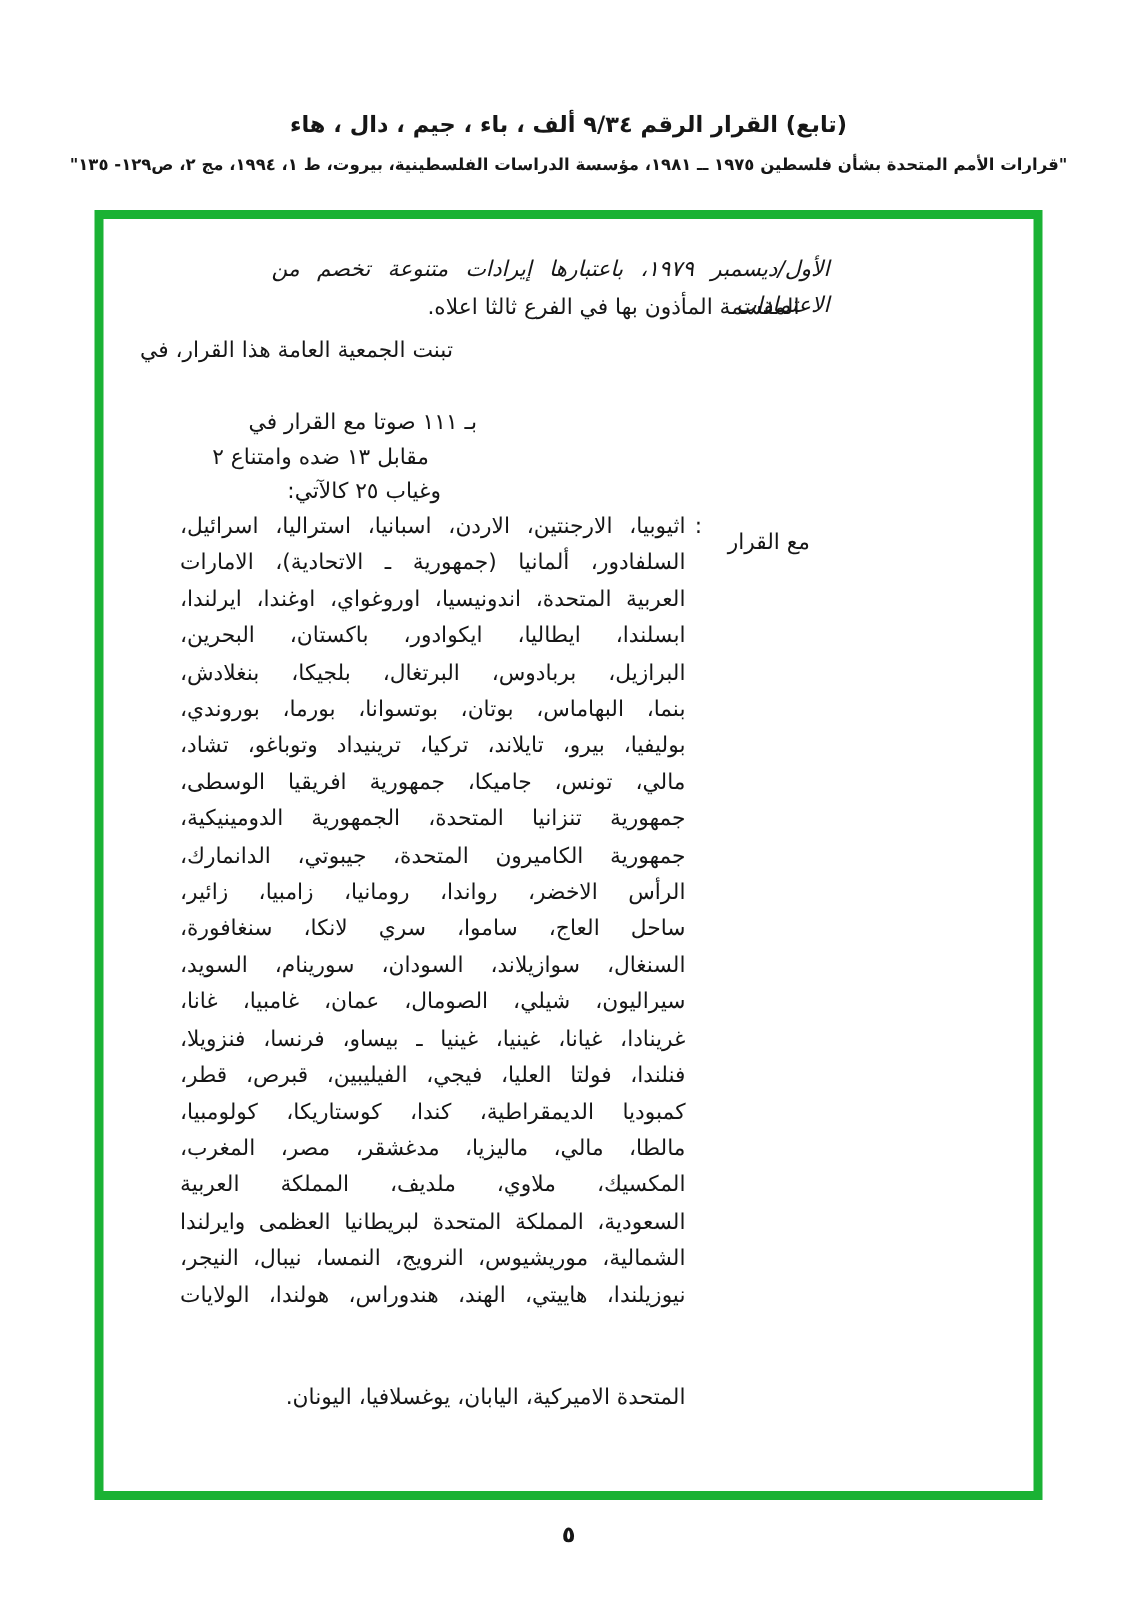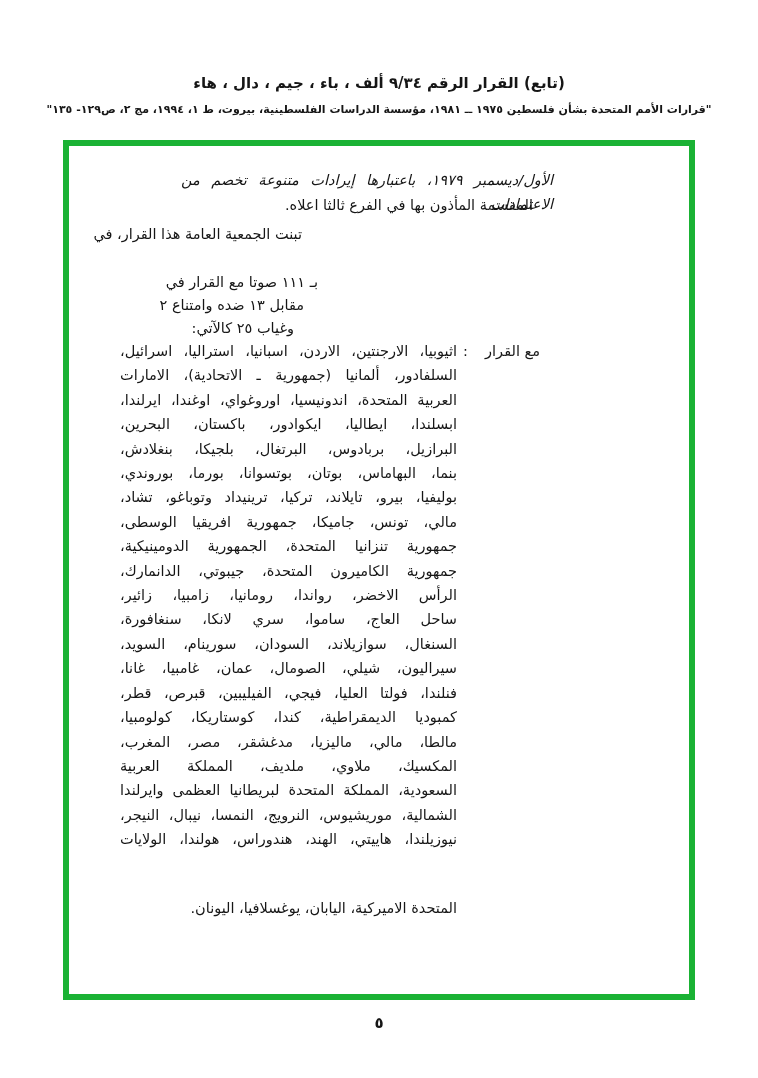--- a/index.html
+++ b/index.html
@@ -16,24 +16,24 @@
   }
   .abs{position:absolute;direction:rtl;font-size:14.5px;line-height:24px;white-space:nowrap;}
   .jline{white-space:normal;text-align:justify;text-align-last:justify;font-style:italic;}
   
   #p1l1{top:22px;right:136px;width:372px;}
   #p1l2{top:47px;right:156px;}
   
   #p2l1{top:76px;right:387px;}
   #p2l2{top:100px;right:391px;}
   #p2l3{top:124px;right:371px;}
-  #p2l4{top:147px;right:385px;}
+  #p2l4{top:147px;right:403px;}
   #p2l5{top:170px;right:395px;}
   
-  #vote-label{top:193px;right:149px;}
+  #vote-label{top:204px;right:149px;}
   #vote-colon{top:193px;right:221px;}
   
   #countries{position:absolute;top:193px;left:51px;width:337px;direction:rtl;}
   #countries .cline{
     font-size:14.5px;line-height:24.4px;direction:rtl;
     text-align:justify;text-align-last:justify;
   }
   #countries .cline.last{text-align-last:right;padding-left:60px;margin-top:44px;}
   #page-num{
     position:absolute;left:0;top:1014px;width:758px;text-align:center;
@@ -67,20 +67,21 @@
     <div class="cline">البرازيل، بربادوس، البرتغال، بلجيكا، بنغلادش،</div>
     <div class="cline">بنما، البهاماس، بوتان، بوتسوانا، بورما، بوروندي،</div>
     <div class="cline">بوليفيا، بيرو، تايلاند، تركيا، ترينيداد وتوباغو، تشاد،</div>
     <div class="cline">مالي، تونس، جاميكا، جمهورية افريقيا الوسطى،</div>
     <div class="cline">جمهورية تنزانيا المتحدة، الجمهورية الدومينيكية،</div>
     <div class="cline">جمهورية الكاميرون المتحدة، جيبوتي، الدانمارك،</div>
     <div class="cline">الرأس الاخضر، رواندا، رومانيا، زامبيا، زائير،</div>
     <div class="cline">ساحل العاج، ساموا، سري لانكا، سنغافورة،</div>
     <div class="cline">السنغال، سوازيلاند، السودان، سورينام، السويد،</div>
     <div class="cline">سيراليون، شيلي، الصومال، عمان، غامبيا، غانا،</div>
+    <div class="cline">غرينادا، غيانا، غينيا، غينيا ـ بيساو، فرنسا، فنزويلا،</div>
     <div class="cline">فنلندا، فولتا العليا، فيجي، الفيليبين، قبرص، قطر،</div>
     <div class="cline">كمبوديا الديمقراطية، كندا، كوستاريكا، كولومبيا،</div>
     <div class="cline">مالطا، مالي، ماليزيا، مدغشقر، مصر، المغرب،</div>
     <div class="cline">المكسيك، ملاوي، ملديف، المملكة العربية</div>
     <div class="cline">السعودية، المملكة المتحدة لبريطانيا العظمى وايرلندا</div>
     <div class="cline">الشمالية، موريشيوس، النرويج، النمسا، نيبال، النيجر،</div>
     <div class="cline">نيوزيلندا، هاييتي، الهند، هندوراس، هولندا، الولايات</div>
     <div class="cline last">المتحدة الاميركية، اليابان، يوغسلافيا، اليونان.</div>
   </div>
 

